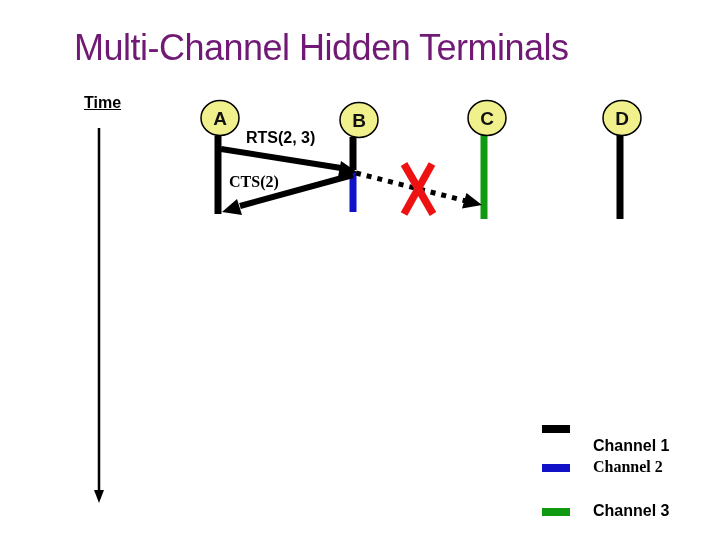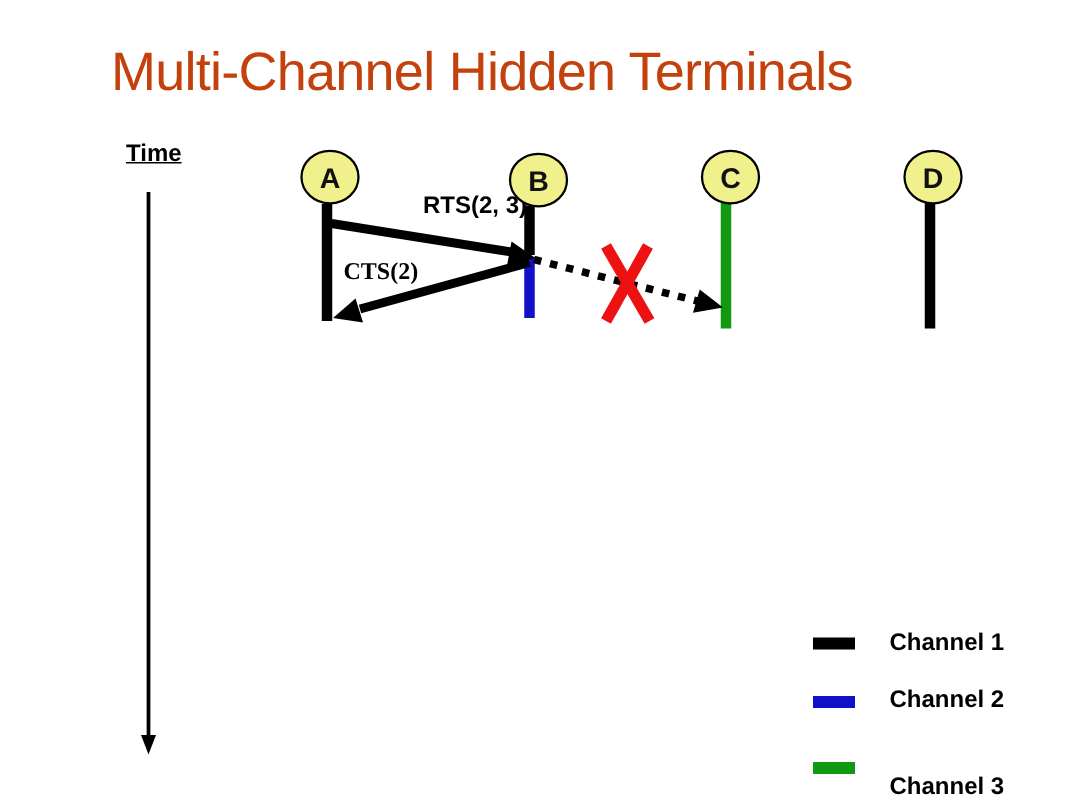--- a/index.html
+++ b/index.html
@@ -13,52 +13,52 @@
     position: relative;
     width: 720px; height: 540px;
     background: #ffffff;
   }
   .slide-title {
     position: absolute;
     left: 74px; top: 27px;
     width: 600px;
     font-size: 36px;
     font-weight: 400;
-    color: #c2410c;
+    color: #701a75;
     letter-spacing: -0.5px;
     white-space: nowrap;
   }
   .time-label {
     position: absolute;
     left: 84px; top: 94px;
     font-size: 16px;
     font-weight: 700;
     color: #000000;
     text-decoration: underline;
   }
   .msg-label {
     position: absolute;
     font-size: 16px;
     font-weight: 700;
     color: #000000;
     white-space: nowrap;
   }
-  .rts-label { left: 246px; top: 129px; margin-left: 36px; }
+  .rts-label { left: 246px; top: 129px; }
   .cts-label { left: 229px; top: 173px; font-family: Liberation Serif, serif; }
   .legend-label {
     position: absolute;
     left: 593px;
     font-size: 16px;
     font-weight: 700;
     color: #000000;
     white-space: nowrap;
   }
-  .legend-label-1 { top: 420px; }
-  .legend-label-2 { top: 458px; }
-  .legend-label-3 { top: 502px; margin-top: 14px; }
+  .legend-label-1 { top: 437px; }
+  .legend-label-2 { top: 458px; font-family: Liberation Serif, serif; }
+  .legend-label-3 { top: 502px; }
   svg.diagram {
     position: absolute;
     left: 0; top: 0;
     width: 720px; height: 540px;
   }
   .node-letter {
     font-family: "Liberation Sans", sans-serif;
     font-size: 19px;
     font-weight: 700;
     fill: #111111;

